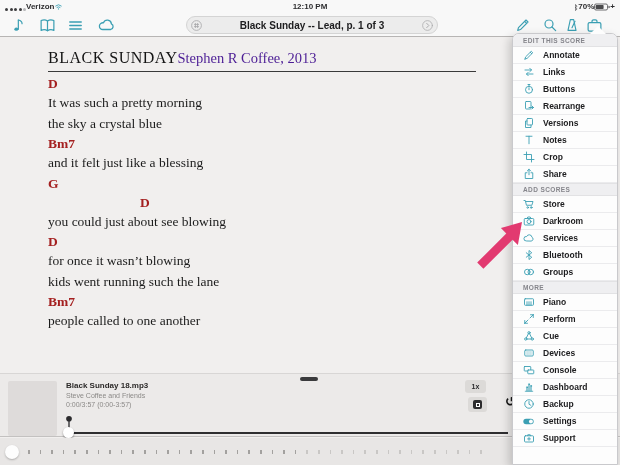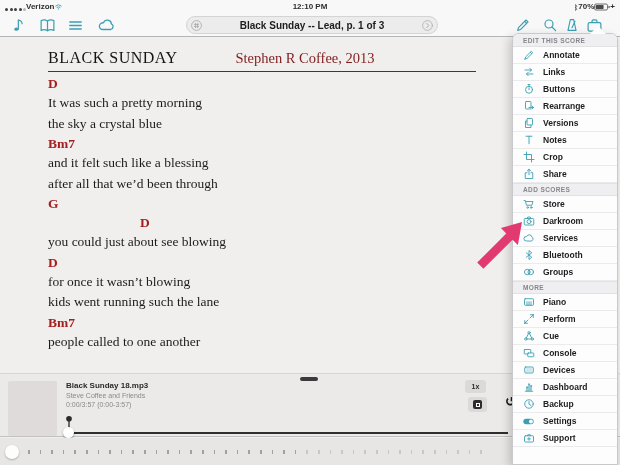--- a/index.html
+++ b/index.html
@@ -23,21 +23,21 @@
     align-items:center; justify-content:center; }
   .title-pill { position:absolute; left:186px; top:3px; width:252px; height:18px; background:#ececec;
     border:1px solid #d4d4d4; border-radius:9px; display:flex; align-items:center; padding:0 3px; }
   .pill-circle { width:13px; height:13px; color:#a9a9ab; flex:none; }
   .pill-title { flex:1; text-align:center; font-size:10px; font-weight:bold; color:#1c1c1e; }
 
   
   .score { position:absolute; left:48px; top:49px; width:428px; }
   .score-head { display:flex; align-items:baseline; border-bottom:1.6px solid #3a3a3a; padding-bottom:4px; }
   .score-title { font:16px "Liberation Serif",serif; color:#141414; letter-spacing:.5px; }
-  .score-credit { font:14.5px "Liberation Serif",serif; color:#7f1d1d; margin-left:58px; }
+  .score-credit { font:14.5px "Liberation Serif",serif; color:#4c1d95; }
   .score-lines { margin-top:4px; }
   .sline { white-space:nowrap; }
   .sline.chord { font:bold 13.5px "Liberation Serif",serif; color:#a42020; height:19px; }
   .sline.lyric { font:13.5px "Liberation Serif",serif; color:#1b1b1b; height:20.5px; }
   .sline.indent { padding-left:92px; }
 
   
   .player { position:absolute; left:0; right:0; top:373px; height:64px; background:#eceae9;
     border-top:1px solid #d8d6d5; border-bottom:1px solid #c3c1c0; }
   .drag-handle { position:absolute; left:300px; top:3px; width:18px; height:4px; border-radius:2px; background:#3a3a3c; }
@@ -194,22 +194,21 @@
   <div class="score">
     <div class="score-head">
       <span class="score-title">BLACK SUNDAY</span>
       <span class="score-credit">Stephen R Coffee, 2013</span>
     </div>
     <div class="score-lines" id="score-lines">
         <div class="sline chord" style="color: rgb(164, 32, 32);">D</div>
         <div class="sline lyric">It was such a pretty morning</div>
         <div class="sline lyric">the sky a crystal blue</div>
         <div class="sline chord" style="color: rgb(164, 32, 32);">Bm7</div>
-        <div class="sline lyric">and it felt such like a blessing</div>
-        <div class="sline lyric">after all that we’d been through</div>
+        <div class="sline lyric">and it felt just like a blessing</div>
         <div class="sline chord" style="color: rgb(164, 32, 32);">G</div>
         <div class="sline chord indent" style="color: rgb(164, 32, 32);">D</div>
         <div class="sline lyric">you could just about see blowing</div>
         <div class="sline chord" style="color: rgb(164, 32, 32);">D</div>
         <div class="sline lyric">for once it wasn’t blowing</div>
         <div class="sline lyric">kids went running such the lane</div>
         <div class="sline chord" style="color: rgb(164, 32, 32);">Bm7</div>
         <div class="sline lyric">people called to one another</div>
       </div>
   </div>
@@ -430,34 +429,34 @@
             <circle cx="5.5" cy="18" r="2.3"></circle>
             <circle cx="18.5" cy="18" r="2.3"></circle>
             <path d="M10.8 7.4L6.6 15.9M13.2 7.4l4.2 8.5M7.8 18h8.4"></path>
           </svg>
         </span>
         <span class="mi-label">Cue</span>
       </div>
       <div class="menu-item">
         <span class="mi-icon" style="color: rgb(59, 159, 179);">
           <svg viewBox="0 0 24 24" width="12" height="12" fill="none" stroke="currentColor" stroke-width="1.8" stroke-linecap="round" stroke-linejoin="round">
+            <rect x="3.5" y="6" width="17" height="12" rx="2"></rect>
+            <path fill="currentColor" stroke="none" d="M7.2 9.2h1.8V11H7.2zM11.1 9.2h1.8V11h-1.8zM15 9.2h1.8V11H15zM7.2 13h1.8v1.8H7.2zM11.1 13h1.8v1.8h-1.8zM15 13h1.8v1.8H15z"></path>
+          </svg>
+        </span>
+        <span class="mi-label">Devices</span>
+      </div>
+      <div class="menu-item">
+        <span class="mi-icon" style="color: rgb(59, 159, 179);">
+          <svg viewBox="0 0 24 24" width="12" height="12" fill="none" stroke="currentColor" stroke-width="1.8" stroke-linecap="round" stroke-linejoin="round">
             <rect x="2.5" y="5" width="13" height="9" rx="1"></rect>
             <rect x="9.5" y="12" width="12" height="7.5" rx="1" fill="#fdfdfd"></rect>
           </svg>
         </span>
         <span class="mi-label">Console</span>
-      </div>
-      <div class="menu-item">
-        <span class="mi-icon" style="color: rgb(59, 159, 179);">
-          <svg viewBox="0 0 24 24" width="12" height="12" fill="none" stroke="currentColor" stroke-width="1.8" stroke-linecap="round" stroke-linejoin="round">
-            <rect x="3.5" y="6" width="17" height="12" rx="2"></rect>
-            <path fill="currentColor" stroke="none" d="M7.2 9.2h1.8V11H7.2zM11.1 9.2h1.8V11h-1.8zM15 9.2h1.8V11H15zM7.2 13h1.8v1.8H7.2zM11.1 13h1.8v1.8h-1.8zM15 13h1.8v1.8H15z"></path>
-          </svg>
-        </span>
-        <span class="mi-label">Devices</span>
       </div>
       <div class="menu-item">
         <span class="mi-icon" style="color: rgb(59, 159, 179);">
           <svg viewBox="0 0 24 24" width="12" height="12" fill="none" stroke="currentColor" stroke-width="1.8" stroke-linecap="round" stroke-linejoin="round">
             <path d="M4.5 20.5h15" stroke-width="1.6"></path>
             <path d="M8 20v-5.5M12 20V8.5M16 20v-8" stroke-width="2.2"></path>
             <circle cx="8" cy="12.5" r="1.1"></circle>
             <circle cx="12" cy="6.5" r="1.1"></circle>
             <circle cx="16" cy="10" r="1.1"></circle>
           </svg>

